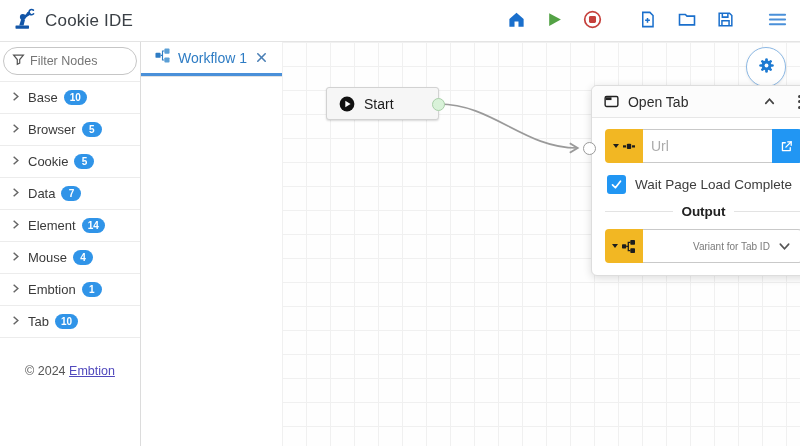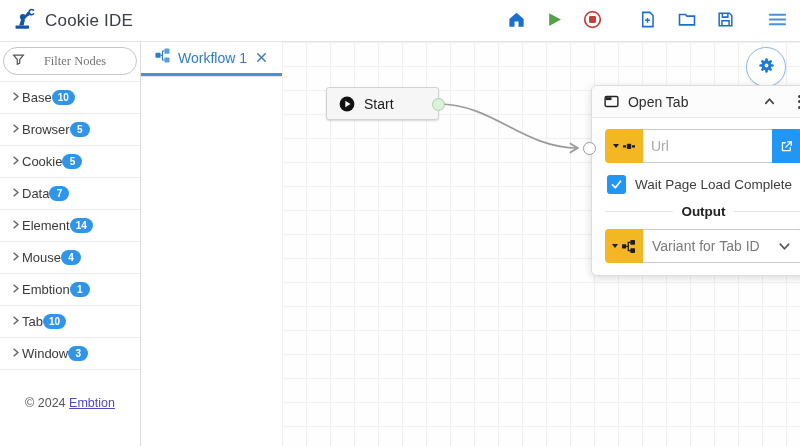--- a/index.html
+++ b/index.html
@@ -14,24 +14,24 @@
   .tbtn { background: none; border: none; cursor: pointer; display: flex; align-items: center; justify-content: center; padding: 2px; }
   .mr16 { margin-right: 16px; } .mr30 { margin-right: 32px; } .mr14 { margin-right: 15px; } .mr26 { margin-right: 28px; }
 
   
   .main { display: flex; height: 404px; }
   .sidebar { width: 141px; border-right: 1px solid #dcdcdc; background: #fff; display: flex; flex-direction: column; }
   .content { flex: 1; display: flex; flex-direction: row; }
 
   
   .filter-box { margin: 5px 3px 6px 3px; height: 28px; border: 1px solid #c6c6c6; border-radius: 15px; display: flex; align-items: center; padding: 0 8px; gap: 5px; background: #fff; }
-  .filter-box input { border: none; outline: none; width: 90px; font-size: 12.5px; color: #444; font-family: Liberation Serif, serif; background: transparent; text-align: center; }
+  .filter-box input { border: none; outline: none; width: 90px; font-size: 12.5px; color: #444; font-family: Liberation Sans, sans-serif; background: transparent; }
   .filter-box input::placeholder { color: #757575; }
   .side-list { border-top: 1px solid #ececec; }
-  .side-item { height: 32px; display: flex; align-items: center; padding: 0 9px; border-bottom: 1px solid #ececec; cursor: pointer; background: #fff; }
+  .side-item { height: 32px; display: flex; align-items: center; padding: 0 9px; gap: 6px; border-bottom: 1px solid #ececec; cursor: pointer; background: #fff; }
   .side-label { font-size: 13px; color: #3a3a3a; }
   .badge { background: #3094e8; color: #fff; font-size: 10px; line-height: 15px; min-width: 20px; text-align: center; border-radius: 9px; padding: 0 6px; font-weight: bold; }
   .side-footer { margin-top: 26px; text-align: center; font-size: 12.5px; color: #555; }
   .side-footer a { color: #5149bd; }
 
   
   .tabbar { height: 35px; border-bottom: 1px solid #e2e2e2; display: flex; align-items: stretch; background: #fff; }
   .tab { display: flex; align-items: center; gap: 8px; padding: 0 14px; border-bottom: 3px solid #4a90d9; cursor: pointer; }
   .tab-label { font-size: 14px; color: #2e7cc4; }
 
@@ -67,21 +67,21 @@
   .check-row { display: flex; align-items: center; gap: 9px; margin: 2px 0 10px 2px; cursor: pointer; }
   .checkbox { width: 19px; height: 19px; background: #2196f3; border-radius: 3px; display: flex; align-items: center; justify-content: center; }
   .check-label { font-size: 13.5px; color: #3d3d3d; }
 
   .divider { display: flex; align-items: center; gap: 8px; margin: 6px 0 10px 0; }
   .divider .line { flex: 1; height: 1px; background: #e3e3e3; }
   .divider .dtext { font-size: 13.5px; font-weight: bold; color: #222; }
 
   .select-group { display: flex; height: 34px; }
   .select-box { flex: 1; min-width: 0; border: 1px solid #c9c9c9; border-left: none; border-radius: 0 4px 4px 0; display: flex; align-items: center; padding: 0 9px; gap: 6px; cursor: pointer; background: #fff; }
-  .select-text { flex: 1; font-size: 14px; color: #7a7a7a; white-space: nowrap; overflow: hidden; }
+  .select-text { flex: 1; font-size: 10px; color: #7a7a7a; white-space: nowrap; overflow: hidden; margin-left: 41px; }
 
   .kebab { display: flex; flex-direction: column; gap: 2.5px; padding: 2px 3px; cursor: pointer; }
   .kebab i { width: 3px; height: 3px; border-radius: 50%; background: #444; }
 </style>
 </head>
 <body>
 
 <div class="header">
   <div class="logo-wrap">
     <span>
@@ -217,27 +217,20 @@
             </svg></span>
         <span class="side-label">Embtion</span>
         <span class="badge">1</span>
       </div>
       <div class="side-item">
         <span><svg width="13" height="13" viewBox="0 0 14 14" fill="none" stroke="#666" stroke-width="1.6">
               <polyline points="5,3 9.5,7 5,11"></polyline>
             </svg></span>
         <span class="side-label">Tab</span>
         <span class="badge">10</span>
-      </div>
-      <div class="side-item">
-        <span><svg width="13" height="13" viewBox="0 0 14 14" fill="none" stroke="#666" stroke-width="1.6">
-              <polyline points="5,3 9.5,7 5,11"></polyline>
-            </svg></span>
-        <span class="side-label">Window</span>
-        <span class="badge">3</span>
       </div>
     </div>
     <div class="side-footer">
       <span>© 2024</span>
       <a href="#">Embtion</a>
     </div>
   </div>
 
   <div class="content">
     <div class="tabbar">

